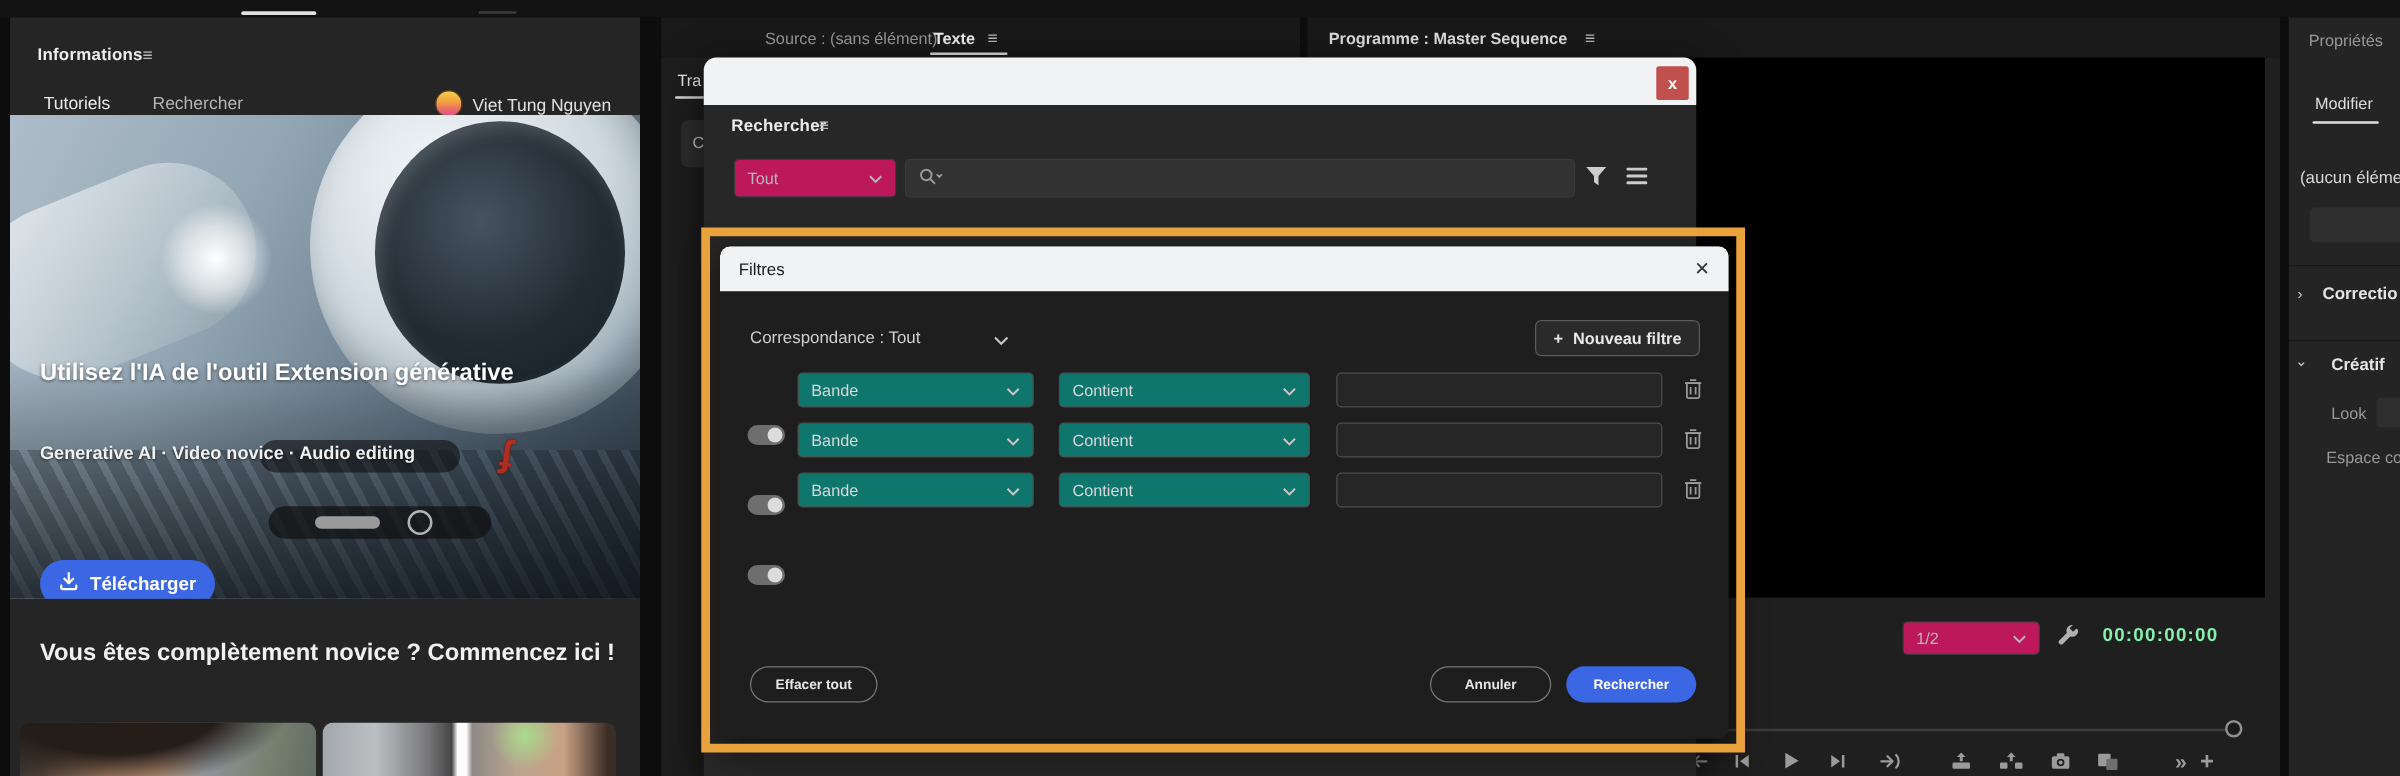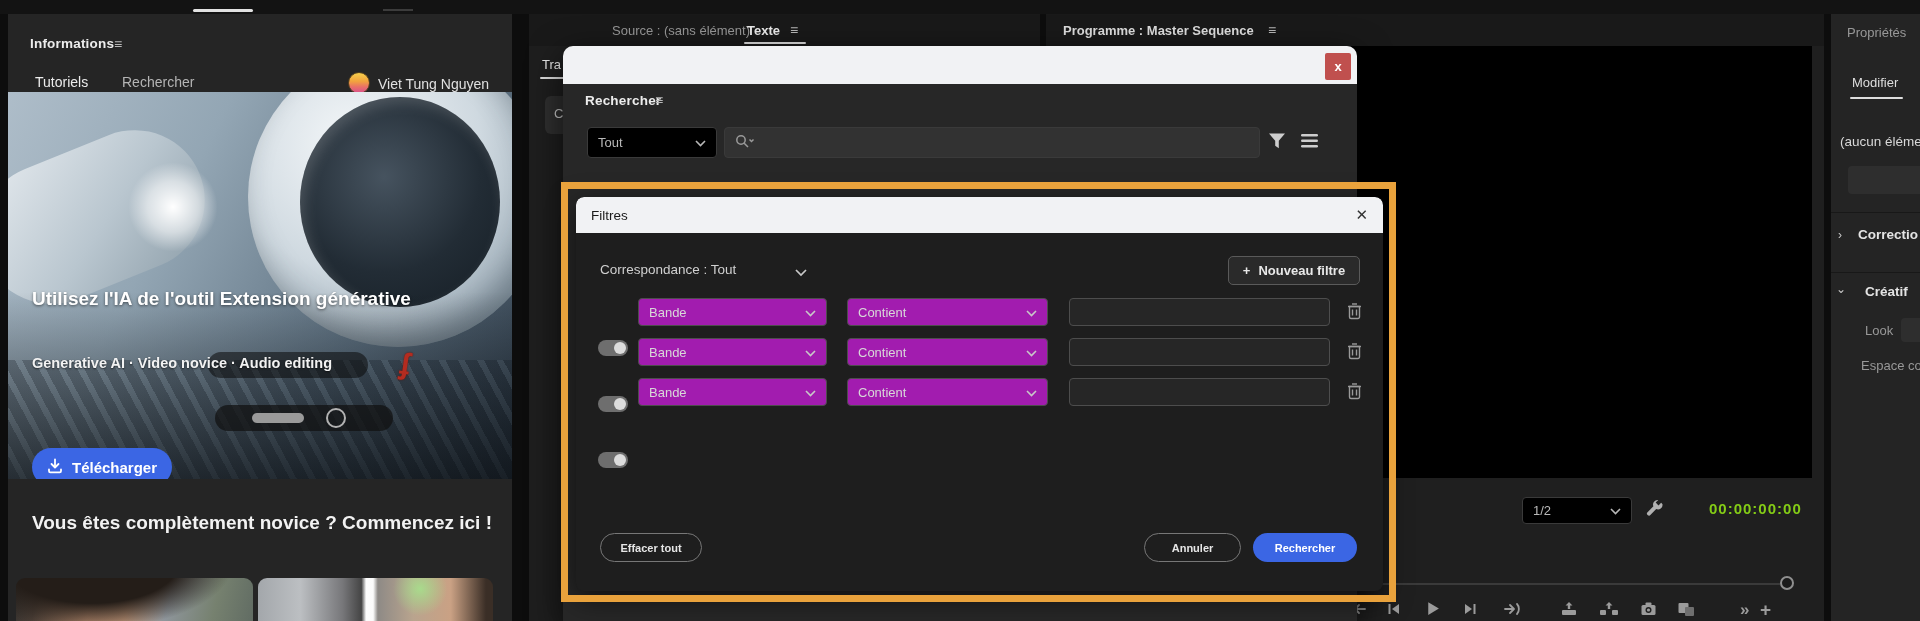--- a/index.html
+++ b/index.html
@@ -61,23 +61,23 @@
   .thumb { border-radius:9px 9px 0 0; }
   .thumb1 { background:
       radial-gradient(ellipse at 32% -25%, #241d18 38%, rgba(36,29,24,0) 62%),
       linear-gradient(103deg,#33302d 0%,#4a3e36 10%,#b98d70 32%,#c59a7c 47%,#8e959b 63%,#76816f 82%,#5f6a62 100%); }
   .thumb2 { background:
       radial-gradient(circle at 69% 18%, rgba(165,228,140,.85) 0%, rgba(165,228,140,0) 16%),
       linear-gradient(90deg,#a3a7ab 0%,#bcbfc2 18%,#77777a 36%,#454545 44%,#fdfdfd 46%,#fbfbfb 49%,#8e8a86 51%,#b9a48e 66%,#caa184 82%,#3a2e26 97%); }
 
   
   .sel { display:flex; align-items:center; justify-content:space-between;
-    background:#a21caf; border:1px solid #4d4d4d; border-radius:4px;
+    background:#0f766e; border:1px solid #4d4d4d; border-radius:4px;
     padding:0 10px; color:#d8d8d8; font-size:13px; cursor:pointer; }
-  .sel.flat { border-color:#3a3a3a; background:#000000; color:#b9b9b9; }
+  .sel.flat { border-color:#3a3a3a; background:#be185d; color:#b9b9b9; }
   .txtinput { background:#262626; border:1px solid #4d4d4d; border-radius:4px;
     color:#d8d8d8; font-size:13px; padding:0 10px; outline:none;
     font-family:"Liberation Sans","DejaVu Sans",sans-serif; }
   .searchinput { background:#323232; border:1px solid #3a3a3a; border-radius:4px;
     display:flex; align-items:center; gap:8px; padding:0 10px; }
   .searchinput input { flex:1; background:transparent; border:none; outline:none;
     color:#cfcfcf; font-size:13px; font-family:"Liberation Sans","DejaVu Sans",sans-serif; }
   .searchinput input::placeholder { color:#7d7d7d; }
   .pillbtn { display:flex; align-items:center; justify-content:center; gap:7px;
     border:1.5px solid #777; border-radius:15px; background:transparent;
@@ -98,21 +98,21 @@
     background:#c0504e; border-radius:2px; color:#fff; font-size:13px; font-weight:bold; cursor:pointer; }
   .dialog { background:#1e1e1e; border-radius:8px; box-shadow:0 8px 28px rgba(0,0,0,.6); }
   .dialoghead { background:#f1f2f4; border-radius:8px 8px 0 0; display:flex;
     align-items:center; justify-content:space-between; padding:12px 15px; }
   .dialoghead .dtitle { color:#1a1a1a; font-size:13.5px; }
   .dialoghead .dclose { color:#333; font-size:15px; cursor:pointer; }
   .highlight-frame { border:7px solid #e9a23c; pointer-events:none; }
 
   
   .monitor { background:#000; }
-  .timecode { color:#84cc16; font-size:15px; font-weight:bold; letter-spacing:1px;margin-left:27px; }
+  .timecode { color:#86efac; font-size:15px; font-weight:bold; letter-spacing:1px; }
   .scrubline { background:#3a3a3a; height:2px; }
   .scrubknob { width:14px; height:14px; border-radius:50%; border:2px solid #8f8f8f; background:#1b1b1b; }
   .ticon { color:#9b9b9b; }
   .ticon svg { display:block; }
   .more-glyph { color:#9b9b9b; font-size:17px; font-weight:bold; }
 
   
   .sectiontitle { color:#e4e4e4; font-weight:bold; font-size:13.5px; }
   .chev { color:#c8c8c8; font-size:12px; }
   .hdiv { background:#181818; height:1px; }

